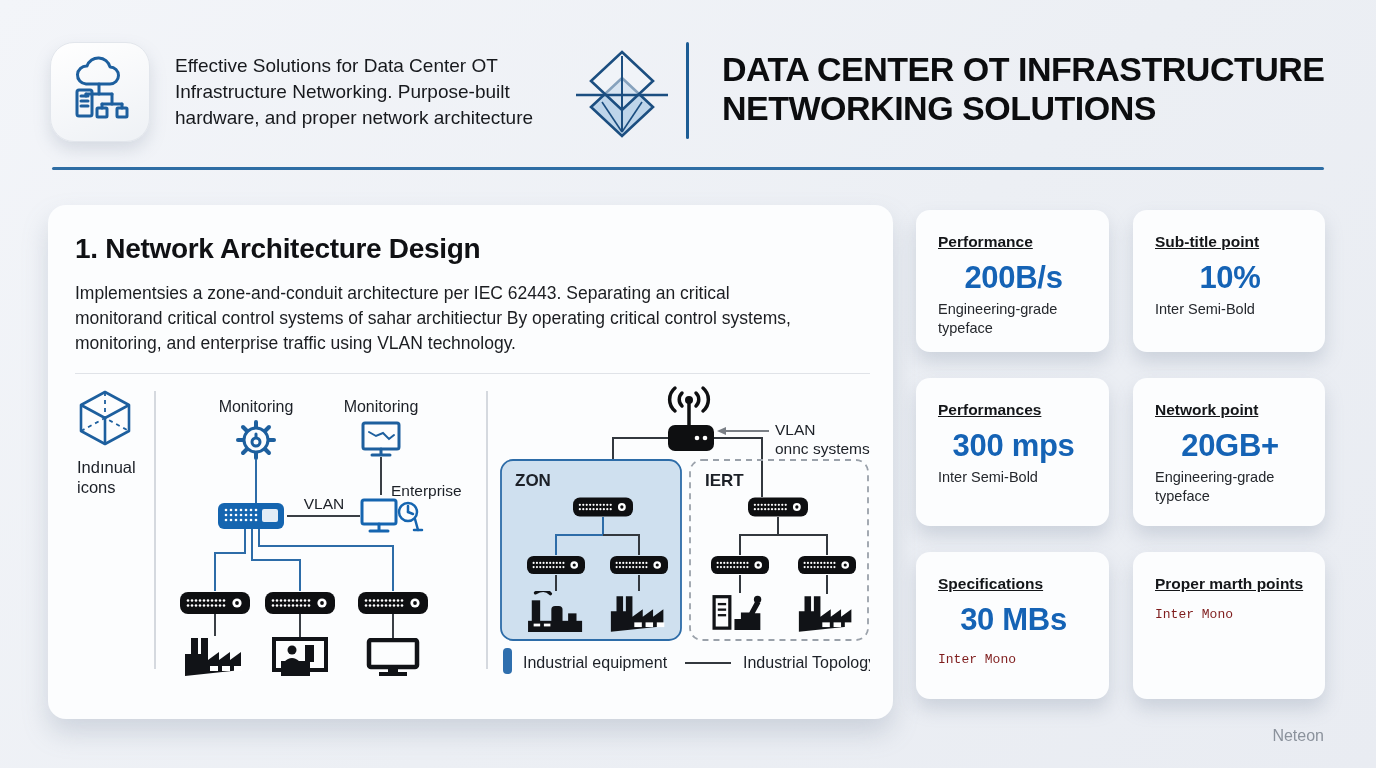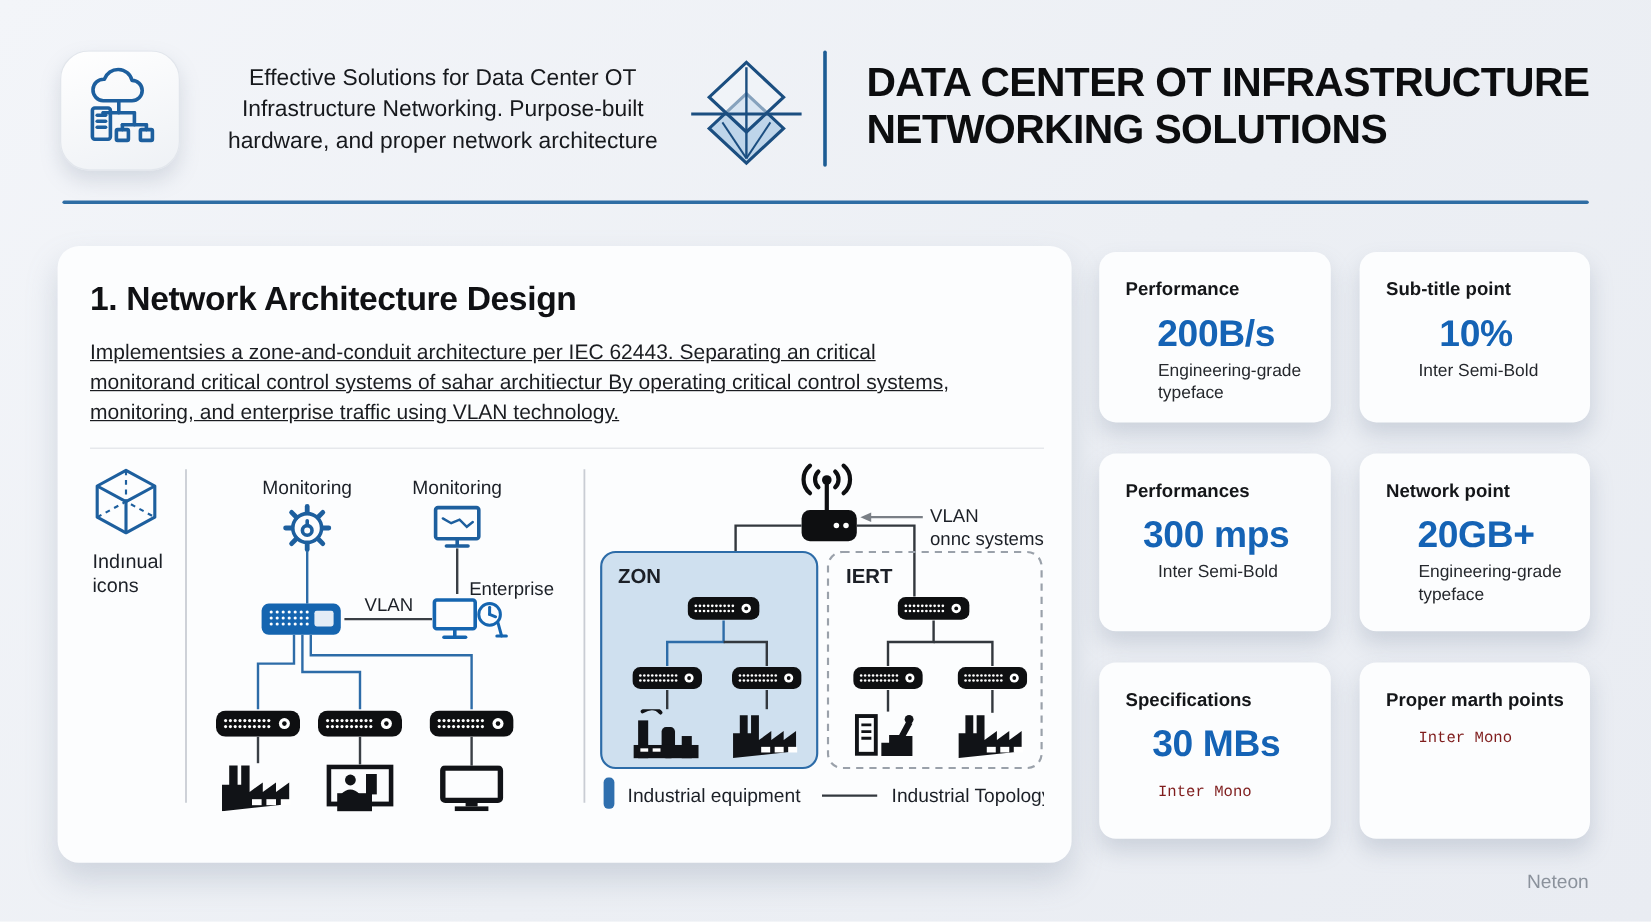--- a/index.html
+++ b/index.html
@@ -12,21 +12,21 @@
   
   .icon-tile{
     position:absolute; left:50px; top:42px; width:100px; height:100px;
     background:linear-gradient(160deg,#ffffff,#eef1f5);
     border:1px solid #e2e6ec; border-radius:24px;
     box-shadow:0 8px 16px rgba(130,145,165,.25);
     display:flex; align-items:center; justify-content:center;
   }
   .tagline{
     position:absolute; left:175px; top:53px; width:388px;
-    font-size:19px; line-height:1.38; font-weight:500; color:#17191d;text-align:center;
+    font-size:19px; line-height:1.38; font-weight:500; color:#17191d;
   }
   .brand-logo{ position:absolute; left:572px; top:44px; }
   .v-divider{
     position:absolute; left:686px; top:42px; width:2.5px; height:97px;
     background:#1c5c94; border-radius:2px;
   }
   .main-title{
     position:absolute; left:722px; top:50px; width:620px;
     font-size:34px; font-weight:800; letter-spacing:-0.5px;
     line-height:1.16; color:#0c0d0f;
@@ -40,41 +40,41 @@
     position:absolute; left:48px; top:205px; width:845px; height:514px;
     background:#fcfdfe; border-radius:18px;
     box-shadow:0 14px 26px rgba(125,140,160,.28);
   }
   .main-card h2{
     position:absolute; left:27px; top:28px;
     font-size:28px; font-weight:800; color:#101114; letter-spacing:-0.3px;
   }
   .main-card .body-text{
     position:absolute; left:27px; top:76px; width:742px;
-    font-size:17.5px; line-height:1.43; color:#1b1d21;text-decoration:underline;
+    font-size:17.5px; line-height:1.43; color:#1b1d21;
   }
   .main-card .card-hr{
     position:absolute; left:27px; top:168px; width:795px; height:1px;
     background:#e0e3e8;
   }
   .diagram{ position:absolute; left:27px; top:180px; }
   svg text{ font-family:"Liberation Sans", sans-serif; fill:#1c2027; }
   
   .stats-grid{
     position:absolute; left:916px; top:210px; width:409px;
     display:grid; grid-template-columns:193px 192px;
     grid-template-rows:142px 148px 147px; column-gap:24px; row-gap:26px;
   }
   .stat-card{
     background:#fcfdfe; border-radius:14px; padding:22px 20px 16px 22px;
     box-shadow:0 10px 18px rgba(125,140,160,.28);
   }
-  .stat-title{ font-size:15.5px; font-weight:700; color:#141619; line-height:1.25; display:block; }
+  .stat-title{ font-size:15.5px; font-weight:700; color:#141619; line-height:1.25; display:block;text-decoration:underline; }
   .stat-value{ font-size:31px; font-weight:800; color:#1563b5; display:block; margin-top:9px; letter-spacing:-0.3px;text-align:center; }
-  .stat-sub{ font-size:14.5px; color:#25282d; line-height:1.28; display:block; margin-top:4px;margin-left:27px; }
+  .stat-sub{ font-size:14.5px; color:#25282d; line-height:1.28; display:block; margin-top:4px; }
   .stat-card.mono .stat-sub{
     font-family:Liberation Mono, monospace; font-size:13px; color:#7f1d1d; margin-top:14px;
   }
   
   .footer-brand{
     position:absolute; right:52px; top:727px; font-size:16px; color:#8b929c;
   }
 </style>
 </head>
 <body>

